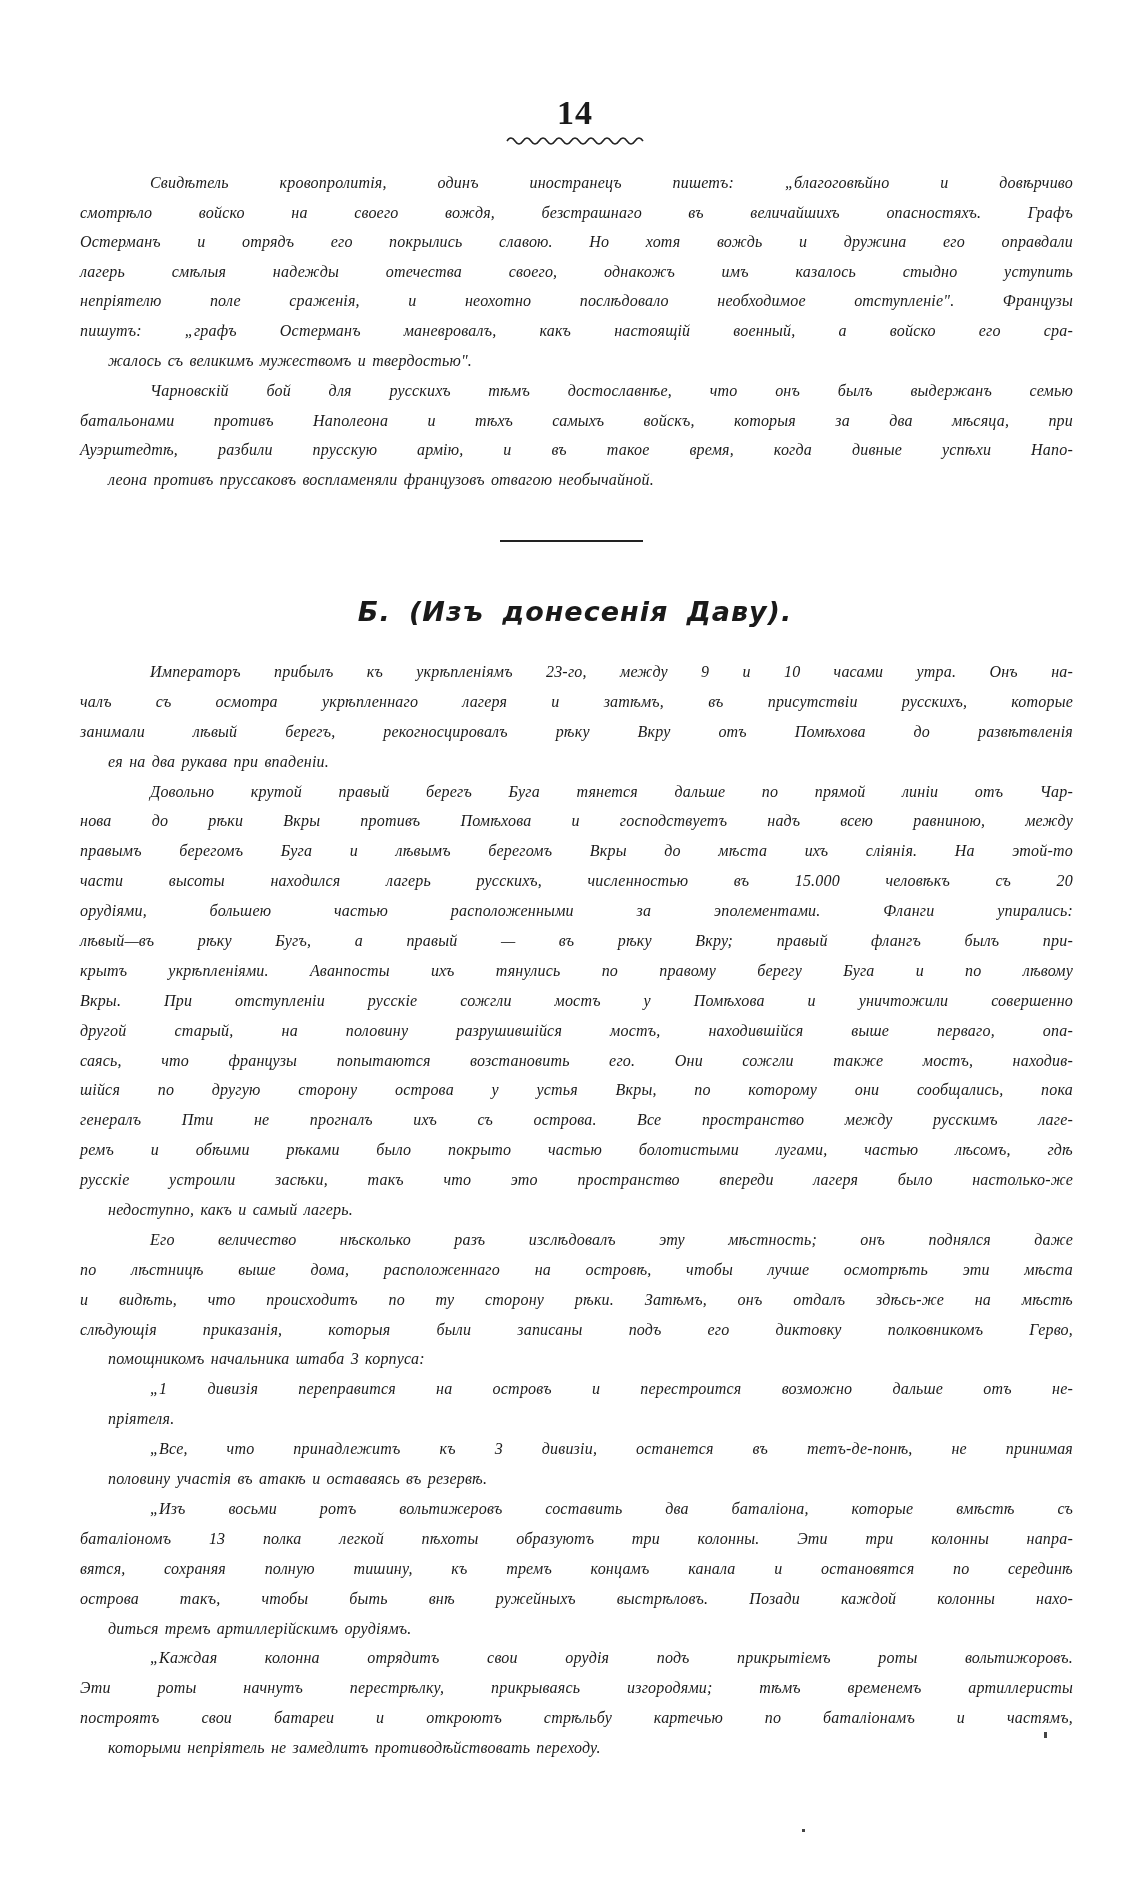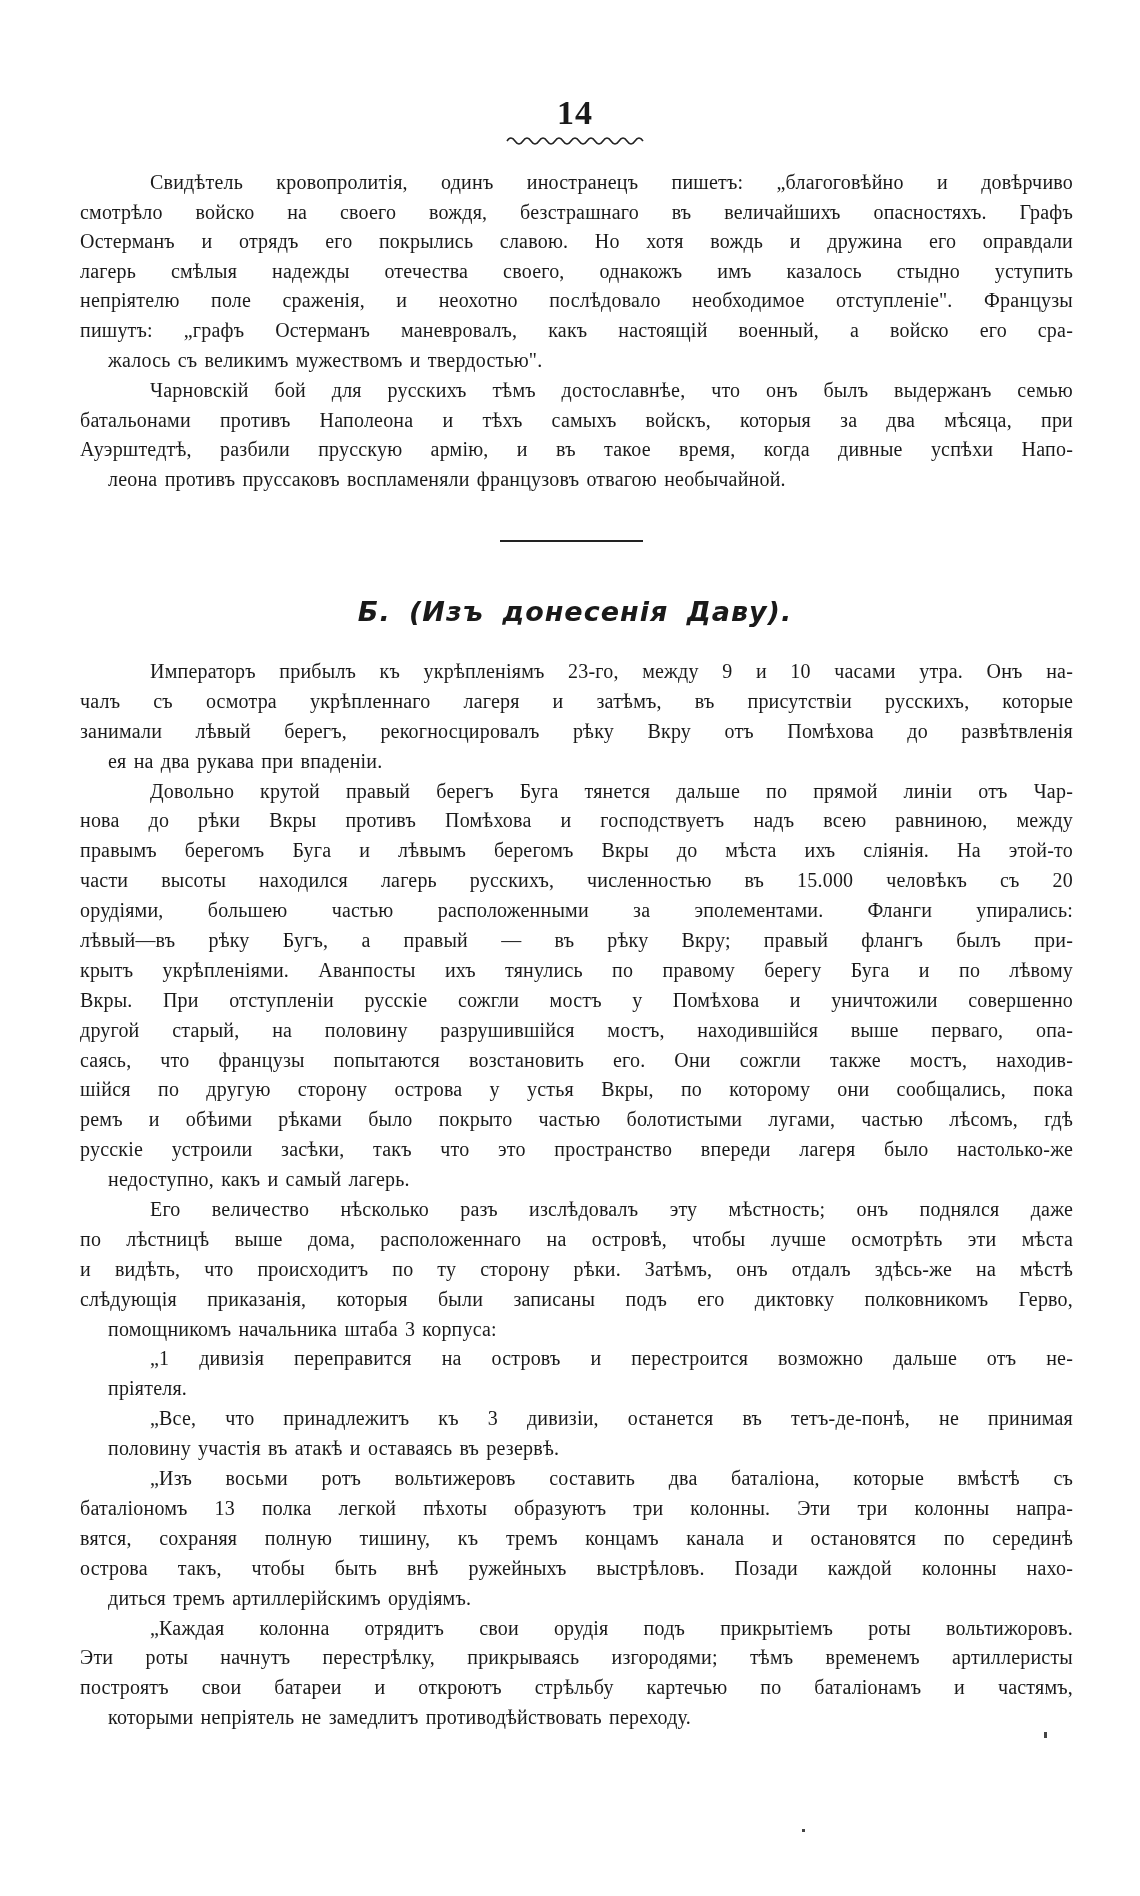--- a/index.html
+++ b/index.html
@@ -2,23 +2,23 @@
 <html><head>
 <meta charset="utf-8">
 <style>
   html, body { margin: 0; padding: 0; background: #ffffff; }
   body { width: 1140px; height: 1896px; position: relative; overflow: hidden;
          font-family: "Liberation Serif", "DejaVu Serif", serif; color: #1a1a1a; }
   .page-number { position: absolute; left: 0; width: 1150px; top: 94px; text-align: center;
                  font-size: 34px; font-weight: bold; letter-spacing: 1px; }
   .ornament { position: absolute; left: 505px; top: 132px; width: 142px; height: 14px; }
   .block { position: absolute; left: 80px; width: 993px; }
-  .line { display: block; height: 29.9px; line-height: 29.9px; font-size: 20px;
+  .line { display: block; height: 29.9px; line-height: 29.9px; font-size: 16px;
           white-space: nowrap; text-align: justify; text-align-last: justify;
-          letter-spacing: 0.2px; word-spacing: 2px; }
+          letter-spacing: 0.2px; word-spacing: 2px; font-style: italic; }
   .line.last { text-align-last: left; margin-left: 28px; }
   .line.indent { padding-left: 70px; }
   #p1 { top: 168px; }
   #p1 .line { height: 29.6px; line-height: 29.6px; }
   #p2 { top: 376px; }
   #p2 .line { height: 29.6px; line-height: 29.6px; }
   .divider { position: absolute; left: 500px; top: 540px; width: 143px; height: 0;
              border-top: 2px solid #222; }
   .heading { position: absolute; left: 0; width: 1150px; top: 596px; text-align: center;
              font-family: "DejaVu Sans", "Liberation Sans", sans-serif; font-style: italic;
@@ -69,20 +69,21 @@
         <span class="line">нова до рѣки Вкры противъ Помѣхова и господствуетъ надъ всею равниною, между</span>
         <span class="line">правымъ берегомъ Буга и лѣвымъ берегомъ Вкры до мѣста ихъ сліянія. На этой-то</span>
         <span class="line">части высоты находился лагерь русскихъ, численностью въ 15.000 человѣкъ съ 20</span>
         <span class="line">орудіями, большею частью расположенными за эполементами. Фланги упирались:</span>
         <span class="line">лѣвый—въ рѣку Бугъ, а правый — въ рѣку Вкру; правый флангъ былъ при-</span>
         <span class="line">крытъ укрѣпленіями. Аванпосты ихъ тянулись по правому берегу Буга и по лѣвому</span>
         <span class="line">Вкры. При отступленіи русскіе сожгли мостъ у Помѣхова и уничтожили совершенно</span>
         <span class="line">другой старый, на половину разрушившійся мостъ, находившійся выше перваго, опа-</span>
         <span class="line">саясь, что французы попытаются возстановить его. Они сожгли также мостъ, находив-</span>
         <span class="line">шійся по другую сторону острова у устья Вкры, по которому они сообщались, пока</span>
+        <span class="line">генералъ Пти не прогналъ ихъ съ острова. Все пространство между русскимъ лаге-</span>
         <span class="line">ремъ и обѣими рѣками было покрыто частью болотистыми лугами, частью лѣсомъ, гдѣ</span>
         <span class="line">русскіе устроили засѣки, такъ что это пространство впереди лагеря было настолько-же</span>
         <span class="line last">недоступно, какъ и самый лагерь.</span>
       </div>
       <div>
         <span class="line indent">Его величество нѣсколько разъ изслѣдовалъ эту мѣстность; онъ поднялся даже</span>
         <span class="line">по лѣстницѣ выше дома, расположеннаго на островѣ, чтобы лучше осмотрѣть эти мѣста</span>
         <span class="line">и видѣть, что происходитъ по ту сторону рѣки. Затѣмъ, онъ отдалъ здѣсь-же на мѣстѣ</span>
         <span class="line">слѣдующія приказанія, которыя были записаны подъ его диктовку полковникомъ Герво,</span>
         <span class="line last">помощникомъ начальника штаба 3 корпуса:</span>

